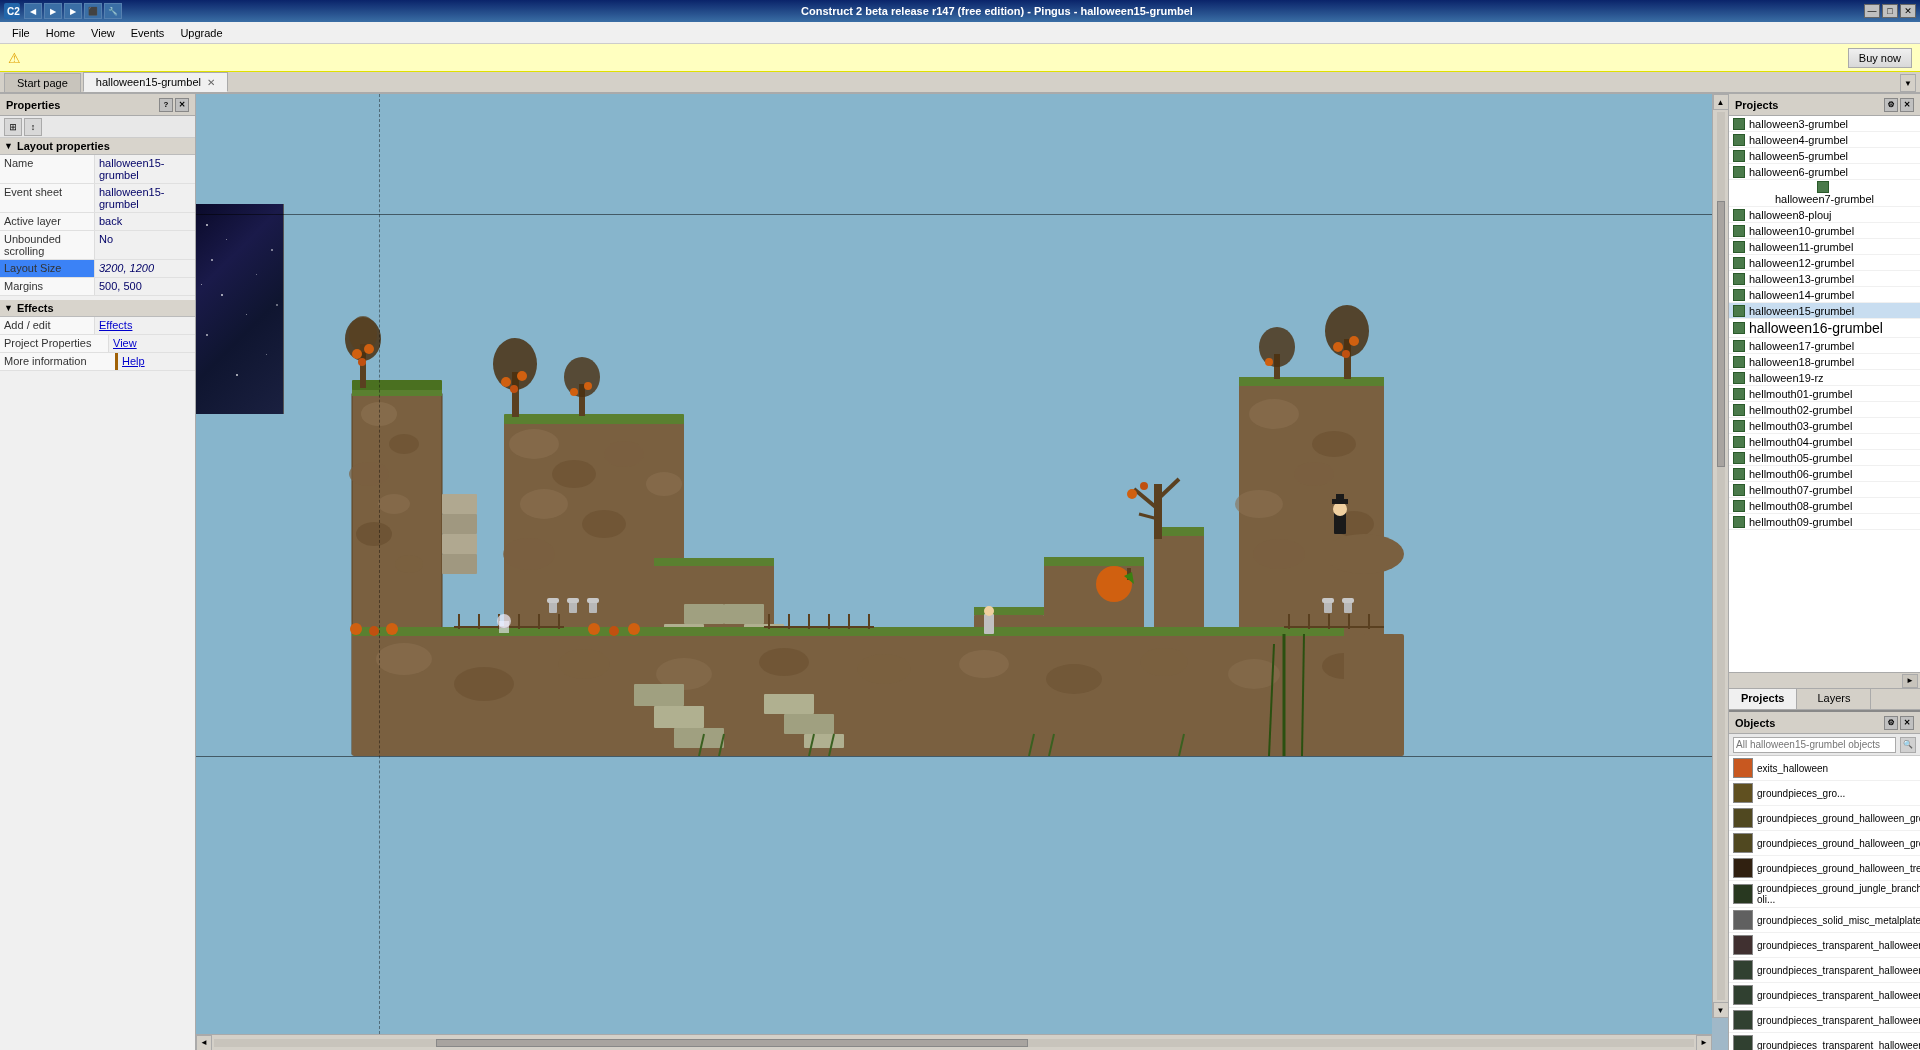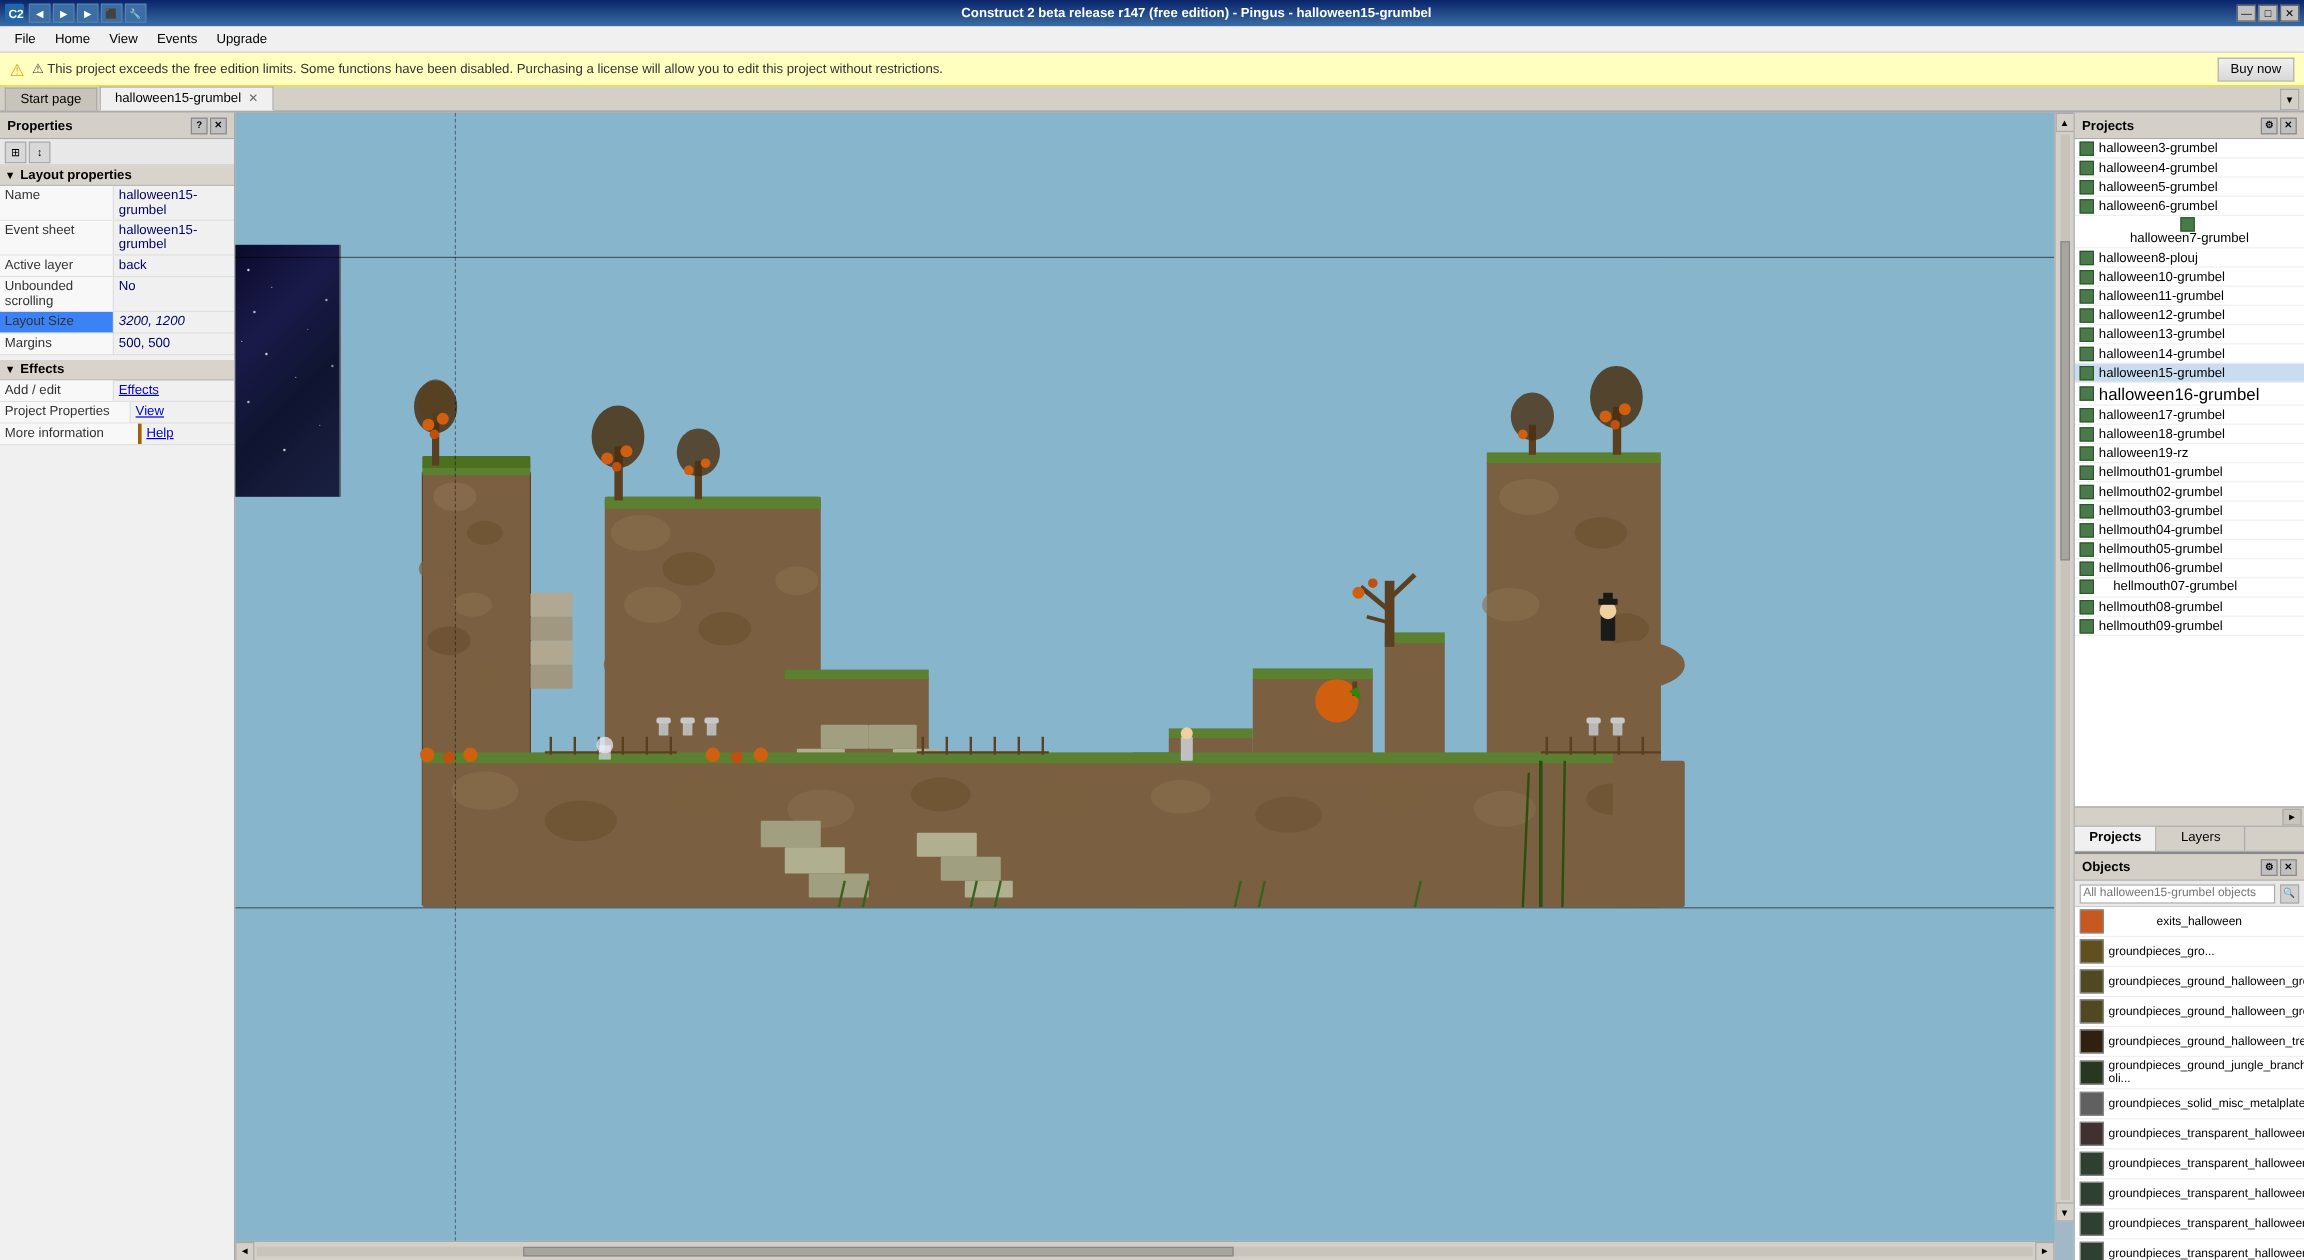--- a/index.html
+++ b/index.html
@@ -111,21 +111,20 @@
 <div id="menubar" style="height:22px;background:#f0f0f0;display:flex;align-items:center;padding:0 4px;border-bottom:1px solid #ccc;">
   <div style="padding:2px 8px;font-size:11px;cursor:pointer;">File</div>
   <div style="padding:2px 8px;font-size:11px;cursor:pointer;">Home</div>
   <div style="padding:2px 8px;font-size:11px;cursor:pointer;">View</div>
   <div style="padding:2px 8px;font-size:11px;cursor:pointer;">Events</div>
   <div style="padding:2px 8px;font-size:11px;cursor:pointer;">Upgrade</div>
 </div>
 
 <div id="warningbar" style="height:28px;background:#ffffc0;border-bottom:1px solid #e0e000;display:flex;align-items:center;padding:0 8px;font-size:11px;color:#333;">
   <span style="color:#e0a000;margin-right:6px;font-size:14px;">⚠</span>
-  <span>⚠ This project exceeds the free edition limits.  Some functions have been disabled.  Purchasing a license will allow you to edit this project without restrictions.</span>
   <button style="margin-left:auto;padding:3px 10px;background:linear-gradient(to bottom,#f0f0f0,#d8d8d8);border:1px solid #aaa;cursor:pointer;font-size:11px;">Buy now</button>
 </div>
 
 <div id="tabbar" style="height:22px;background:#d4d0c8;display:flex;align-items:flex-end;padding:0 4px;border-bottom:2px solid #aaa;">
   <div style="padding:3px 12px;background:#c8c4bc;border:1px solid #aaa;border-bottom:none;cursor:pointer;font-size:11px;margin-right:2px;">
     <span>Start page</span>
   </div>
   <div style="padding:3px 12px;background:#f0f0f0;border:1px solid #aaa;border-bottom:1px solid #f0f0f0;cursor:pointer;font-size:11px;margin-right:2px;display:flex;align-items:center;gap:6px;z-index:1;">
     <span>halloween15-grumbel</span>
     <span style="font-size:10px;color:#666;cursor:pointer;">✕</span>
@@ -542,21 +541,21 @@
           <span>hellmouth04-grumbel</span>
         </div>
         <div style="display:flex;align-items:center;padding:1px 4px;font-size:11px;cursor:pointer;border-bottom:1px solid #f0f0f0;min-height:16px;">
           <div style="width:12px;height:12px;background:#4a7a4a;margin-right:4px;flex-shrink:0;border:1px solid #2a5a2a;"></div>
           <span>hellmouth05-grumbel</span>
         </div>
         <div style="display:flex;align-items:center;padding:1px 4px;font-size:11px;cursor:pointer;border-bottom:1px solid #f0f0f0;min-height:16px;">
           <div style="width:12px;height:12px;background:#4a7a4a;margin-right:4px;flex-shrink:0;border:1px solid #2a5a2a;"></div>
           <span>hellmouth06-grumbel</span>
         </div>
-        <div style="display:flex;padding:1px 4px;font-size:11px;cursor:pointer;border-bottom:1px solid #f0f0f0;min-height:16px;gap:12px;">
+        <div style="display:flex;align-items:center;padding:1px 4px;font-size:11px;cursor:pointer;border-bottom:1px solid #f0f0f0;min-height:16px;">
           <div style="width:12px;height:12px;background:#4a7a4a;margin-right:4px;flex-shrink:0;border:1px solid #2a5a2a;"></div>
           <span>hellmouth07-grumbel</span>
         </div>
         <div style="display:flex;align-items:center;padding:1px 4px;font-size:11px;cursor:pointer;border-bottom:1px solid #f0f0f0;min-height:16px;">
           <div style="width:12px;height:12px;background:#4a7a4a;margin-right:4px;flex-shrink:0;border:1px solid #2a5a2a;"></div>
           <span>hellmouth08-grumbel</span>
         </div>
         <div style="display:flex;align-items:center;padding:1px 4px;font-size:11px;cursor:pointer;border-bottom:1px solid #f0f0f0;min-height:16px;">
           <div style="width:12px;height:12px;background:#4a7a4a;margin-right:4px;flex-shrink:0;border:1px solid #2a5a2a;"></div>
           <span>hellmouth09-grumbel</span>
@@ -587,21 +586,21 @@
         </div>
       </div>
 
       <div style="height:22px;background:#e8e8e8;border-bottom:1px solid #ccc;display:flex;align-items:center;padding:0 4px;gap:4px;">
         <input style="flex: 1 1 0%; height: 16px; border: 1px solid rgb(170, 170, 170); font-size: 10px; padding: 0px 2px;" value="" placeholder="All halloween15-grumbel objects">
         <div style="width:16px;height:16px;background:#d0d0d0;border:1px solid #aaa;display:flex;align-items:center;justify-content:center;font-size:8px;cursor:pointer;">🔍</div>
       </div>
 
       <div style="flex:1;overflow-y:auto;background:white;">
 
-        <div style="display:flex;align-items:center;padding:2px 4px;font-size:10px;cursor:pointer;border-bottom:1px solid #f0f0f0;min-height:22px;gap:40px;">
+        <div style="display:flex;align-items:center;padding:2px 4px;font-size:10px;cursor:pointer;border-bottom:1px solid #f0f0f0;min-height:22px;">
           <div style="width:20px;height:20px;background:#c85820;margin-right:4px;flex-shrink:0;border:1px solid #888;"></div>
           <span>exits_halloween</span>
         </div>
         <div style="display:flex;align-items:center;padding:2px 4px;font-size:10px;cursor:pointer;border-bottom:1px solid #f0f0f0;min-height:22px;">
           <div style="width:20px;height:20px;background:#605020;margin-right:4px;flex-shrink:0;border:1px solid #888;"></div>
           <span>groundpieces_gro...</span>
         </div>
         <div style="display:flex;align-items:center;padding:2px 4px;font-size:10px;cursor:pointer;border-bottom:1px solid #f0f0f0;min-height:22px;">
           <div style="width:20px;height:20px;background:#504820;margin-right:4px;flex-shrink:0;border:1px solid #888;"></div>
           <span>groundpieces_ground_halloween_ground...</span>

